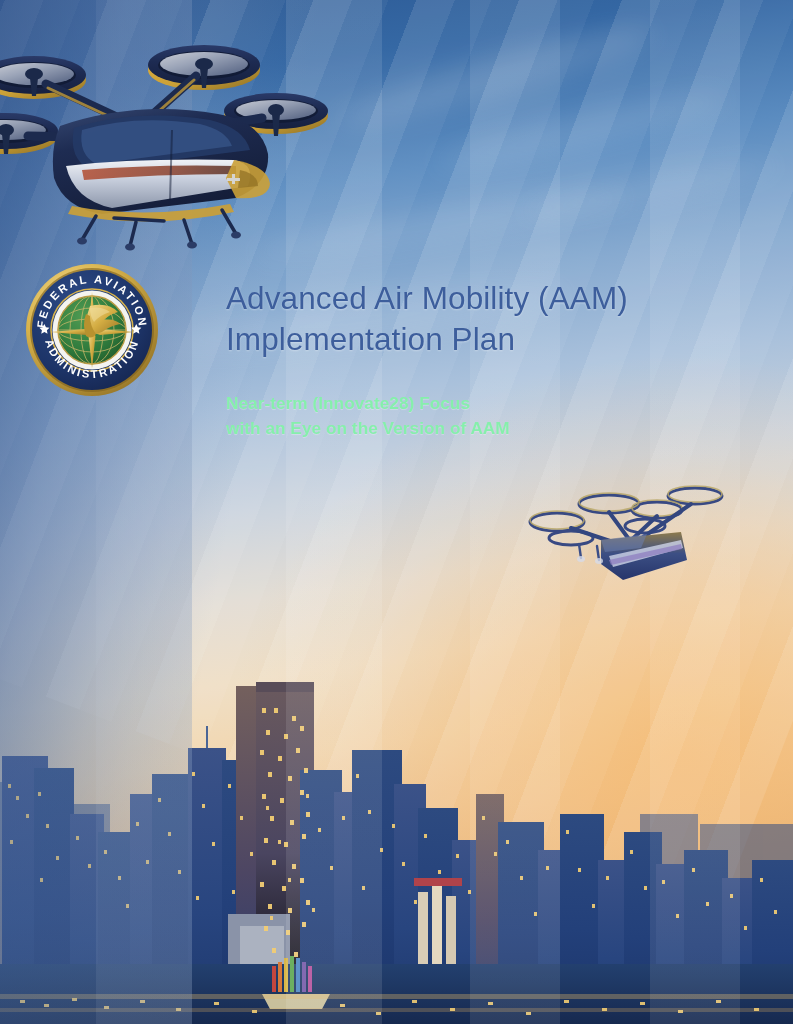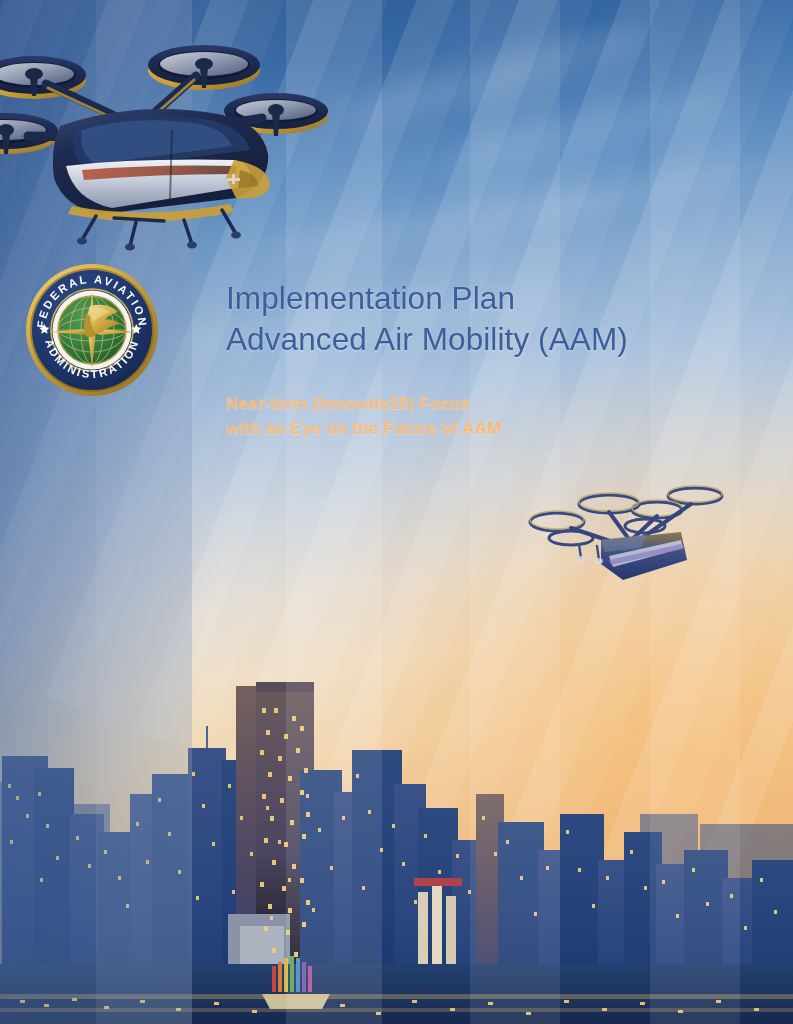--- a/index.html
+++ b/index.html
@@ -136,21 +136,21 @@
   .titleblock { position:absolute; left:226px; top:278px; width:545px; }
   .title {
     font-size:31.5px; line-height:1.30;
     font-weight:400; color:#3d5e9c;
     letter-spacing:.1px;
     text-shadow:0 1px 2px rgba(255,255,255,.34);
   }
   .subtitle {
     margin-top:31px;
     font-size:17.2px; line-height:1.44;
-    font-weight:700; color:#fdba74;
+    font-weight:700; color:#86efac;
     letter-spacing:.05px;
     text-shadow:0 1px 1px rgba(255,255,255,.30);
   }
   .subtitle div { white-space:nowrap; }
 </style>
 </head>
 <body>
 
 <div class="cover">
 
@@ -636,22 +636,22 @@
         <textPath href="#arcTop" startOffset="50%" text-anchor="middle">FEDERAL AVIATION</textPath>
       </text>
       <text font-family="'Liberation Sans',sans-serif" font-size="11.2" font-weight="700" fill="#ffffff" letter-spacing="2.3">
         <textPath href="#arcBot" startOffset="50%" text-anchor="middle">ADMINISTRATION</textPath>
       </text>
     </svg>
   </div>
 
   <div class="titleblock">
     <div class="title">
+      <div>Advanced Air Mobility (AAM)</div>
       <div>Implementation Plan</div>
-      <div>Advanced Air Mobility (AAM)</div>
     </div>
     <div class="subtitle">
       <div>Near-term (Innovate28) Focus</div>
-      <div>with an Eye on the Future of AAM</div>
+      <div>with an Eye on the Version of AAM</div>
     </div>
   </div>
 
 </div>
 
 </body></html>

